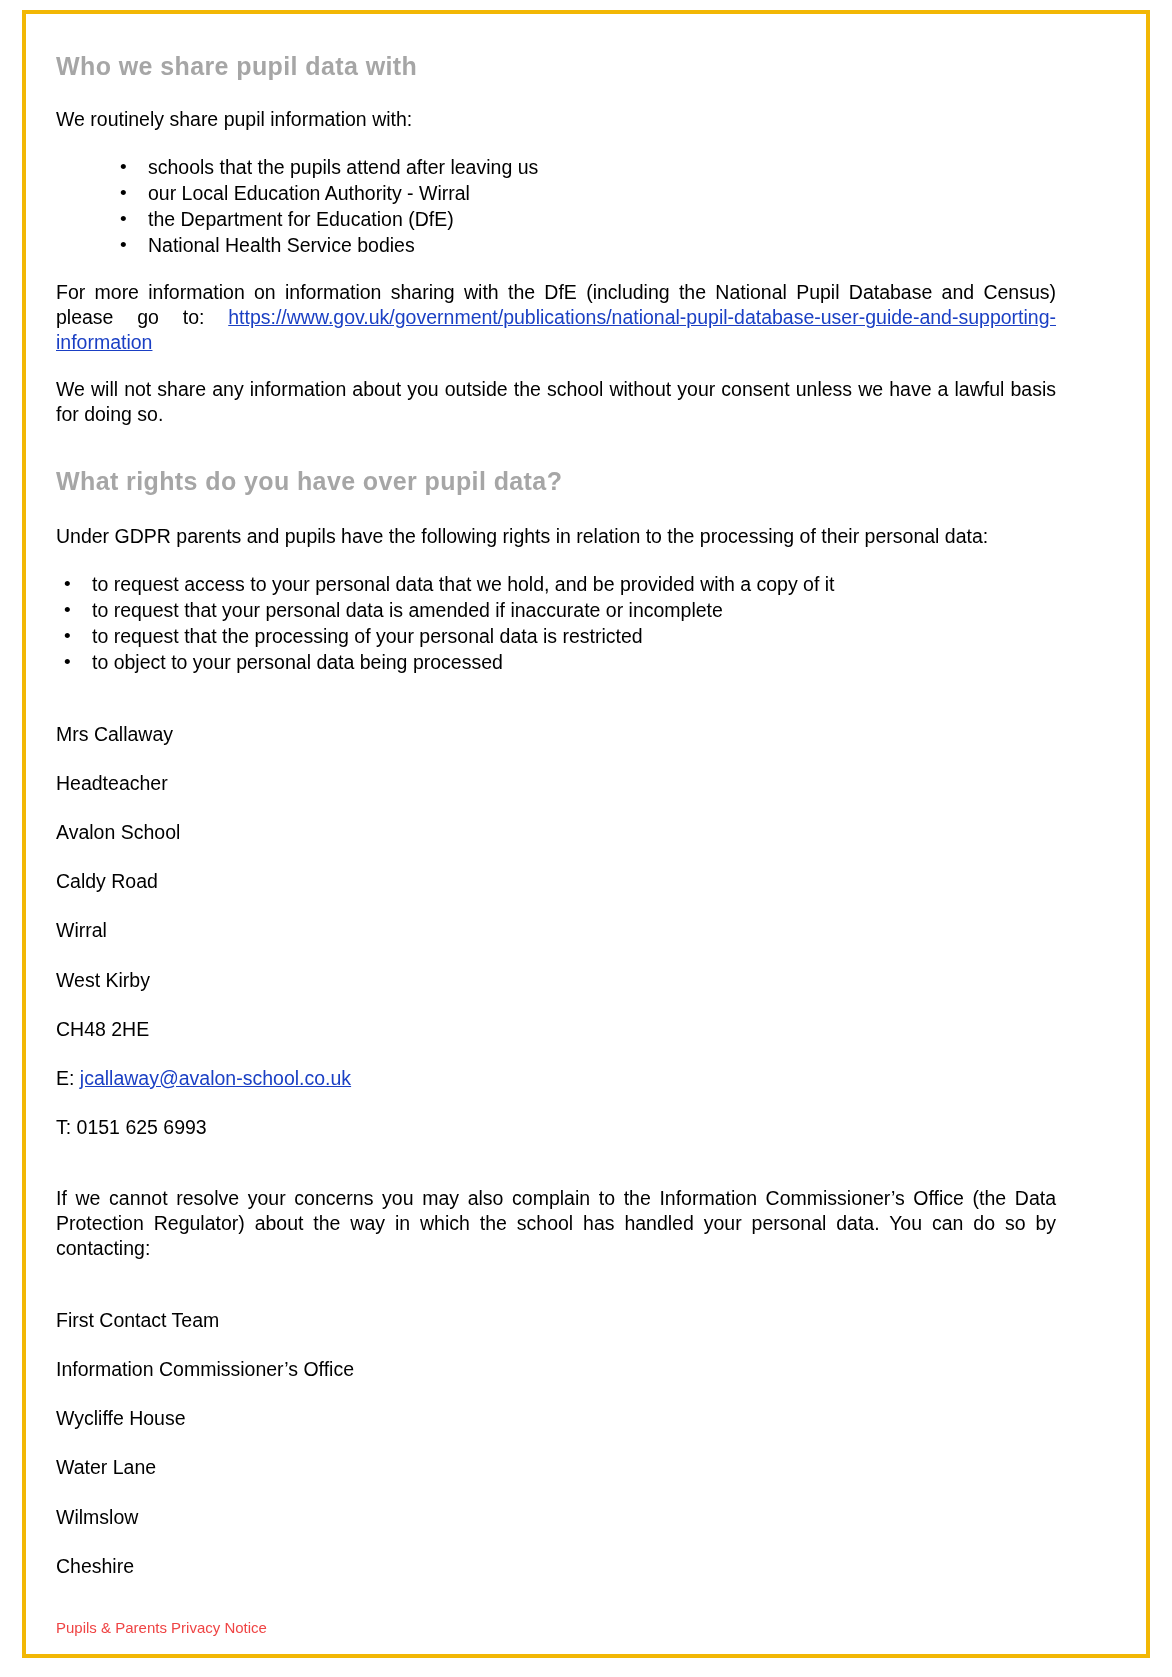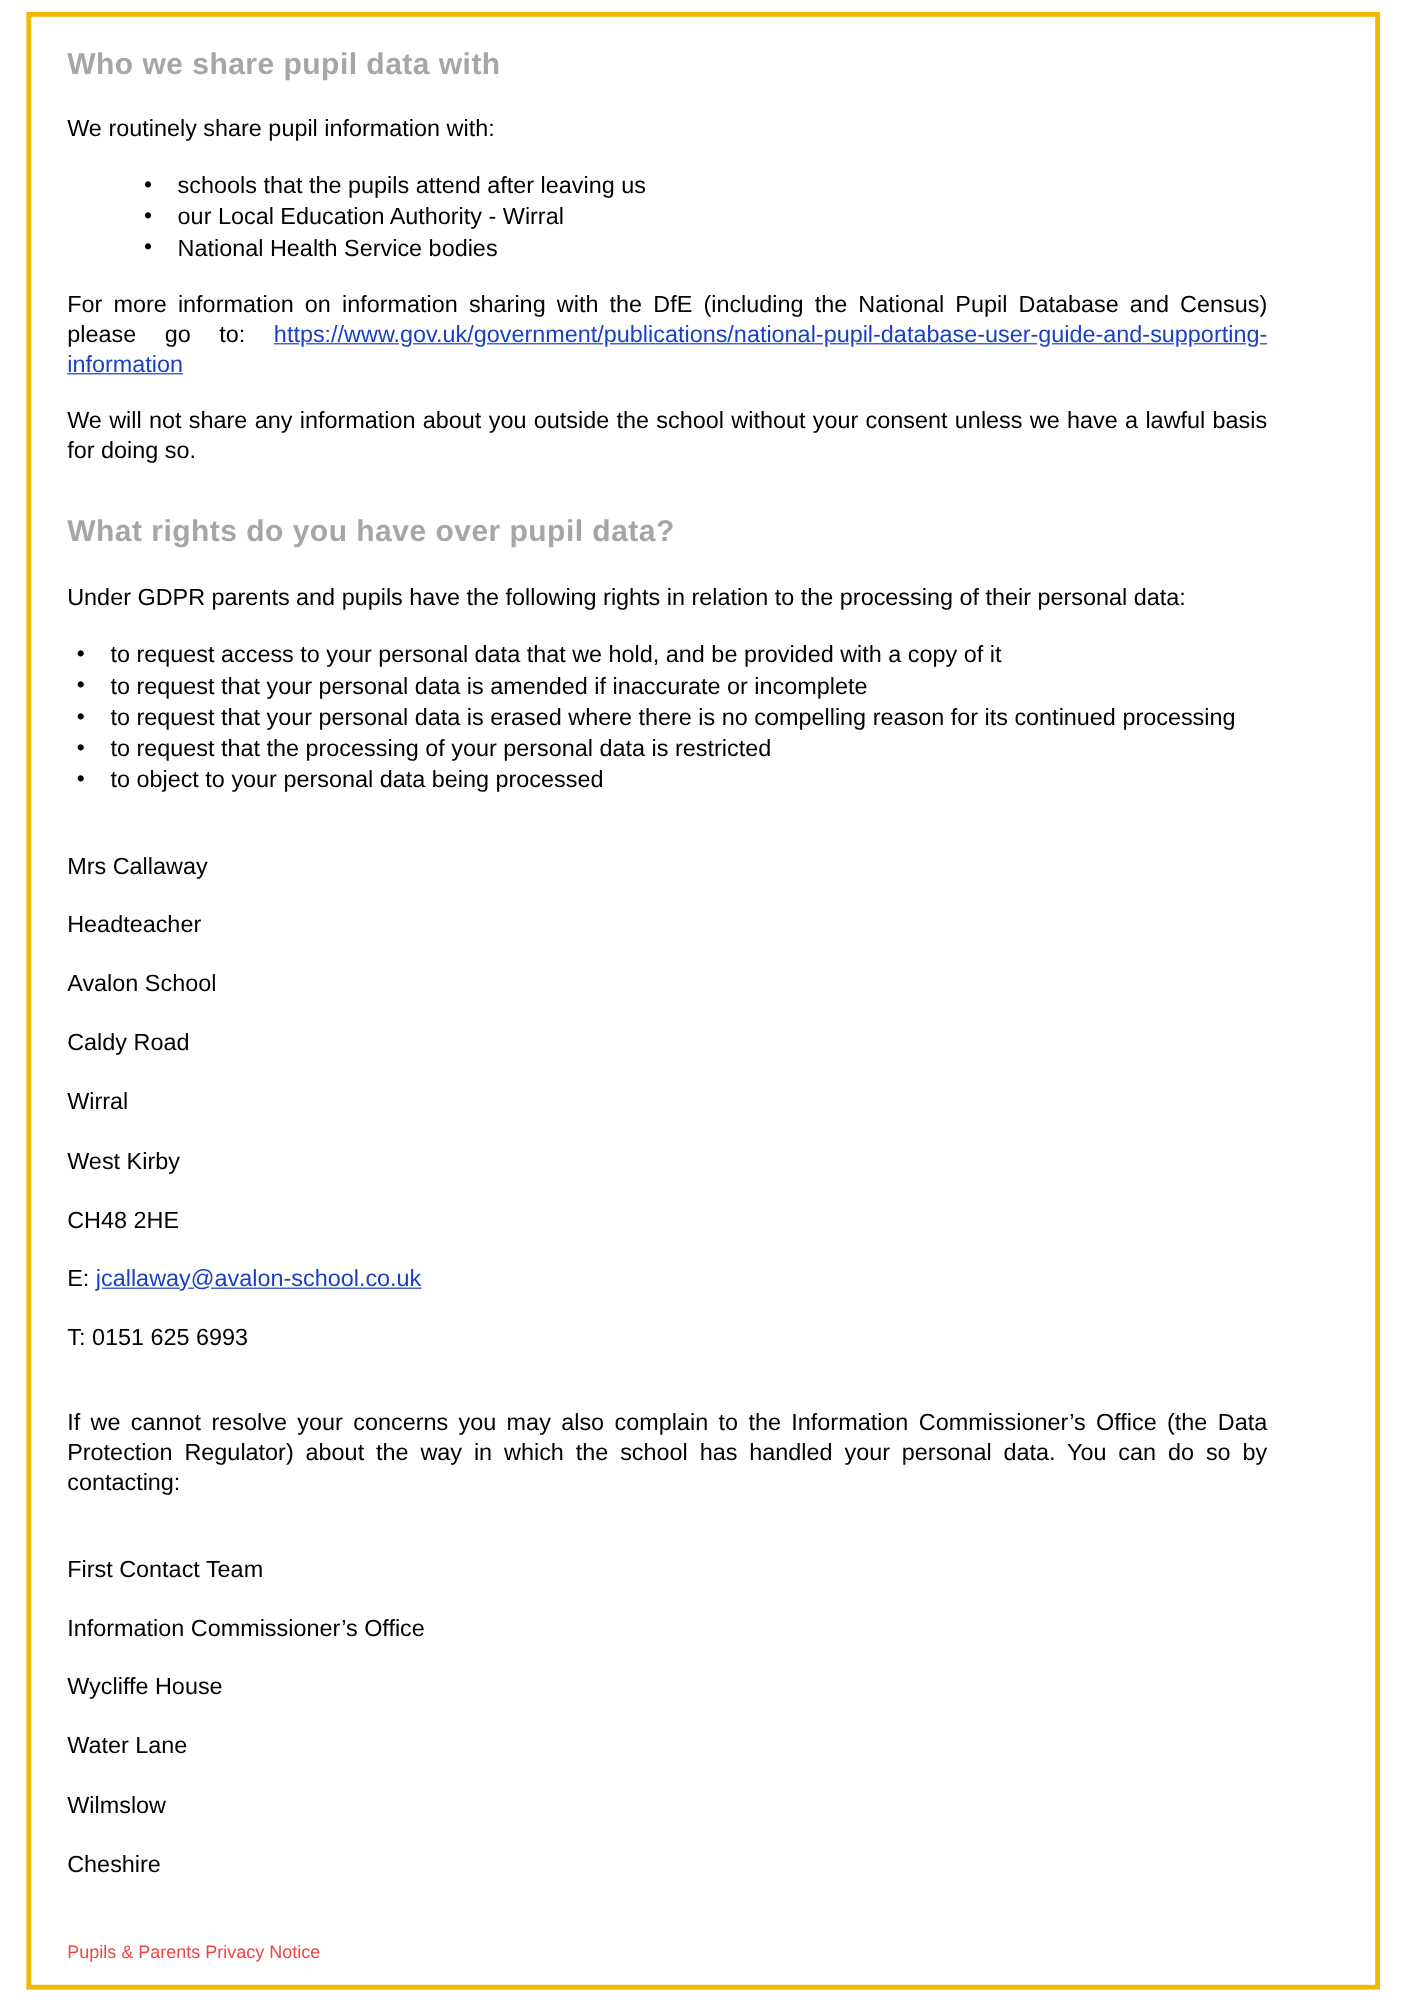--- a/index.html
+++ b/index.html
@@ -27,21 +27,21 @@
   .content {
     position: absolute;
     left: 30px;
     top: 26px;
     width: 1000px;
   }
   h2 {
     font-size: 25px;
     font-weight: bold;
     color: #a6a6a6;
-    margin: 0 0 26px 0;
+    margin: 12px 0 26px 0;
     letter-spacing: 0.4px;
   }
   h2.second {
     margin-top: 40px;
     margin-bottom: 28px;
   }
   p {
     font-size: 19.5px;
     line-height: 25px;
     margin: 0 0 22px 0;
@@ -113,35 +113,35 @@
 <div class="page">
   <div class="content">
 
     <h2>Who we share pupil data with</h2>
 
     <p class="nojust">We routinely share pupil information with:</p>
 
     <ul class="bullets-indent">
       <li>schools that the pupils attend after leaving us</li>
       <li>our Local Education Authority - Wirral</li>
+      <li>the Department for Education (DfE)</li>
       <li>National Health Service bodies</li>
     </ul>
 
     <p><span>For more information on information sharing with the DfE (including the National Pupil Database and Census) please go to: </span><a class="link-block" href="#">https://www.gov.uk/government/publications/national-pupil-database-user-guide-and-supporting-information</a></p>
 
     <p>We will not share any information about you outside the school without your consent unless we have a lawful basis for doing so.</p>
 
     <h2 class="second">What rights do you have over pupil data?</h2>
 
     <p>Under GDPR parents and pupils have the following rights in relation to the processing of their personal data:</p>
 
     <ul class="bullets-flat">
       <li>to request access to your personal data that we hold, and be provided with a copy of it</li>
       <li>to request that your personal data is amended if inaccurate or incomplete</li>
-      <li>to request that your personal data is erased where there is no compelling reason for its continued processing</li>
       <li>to request that the processing of your personal data is restricted</li>
       <li>to object to your personal data being processed</li>
     </ul>
 
 
     <div class="addr">
       <span class="addr-line">Mrs Callaway</span>
       <span class="addr-line">Headteacher</span>
       <span class="addr-line">Avalon School</span>
       <span class="addr-line">Caldy Road</span>

